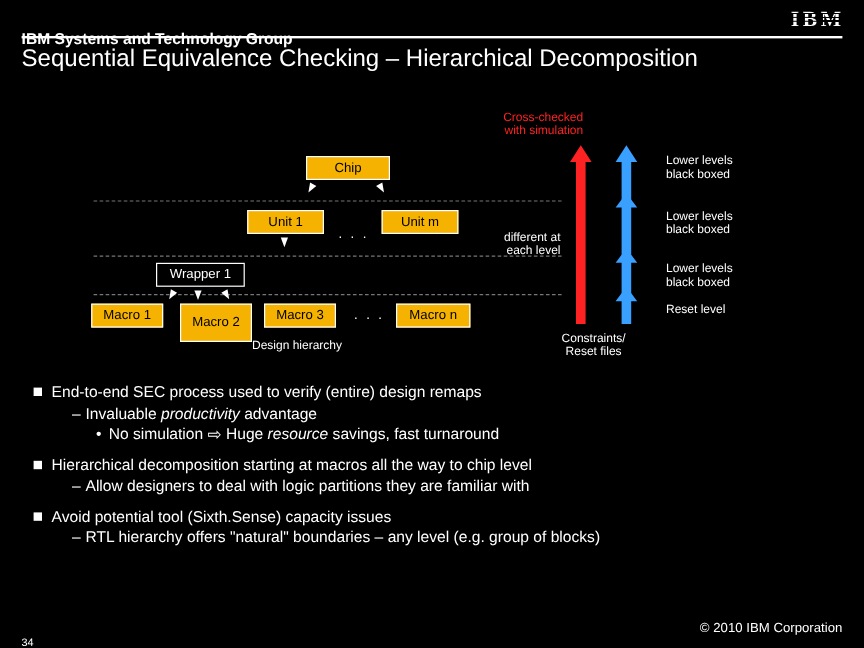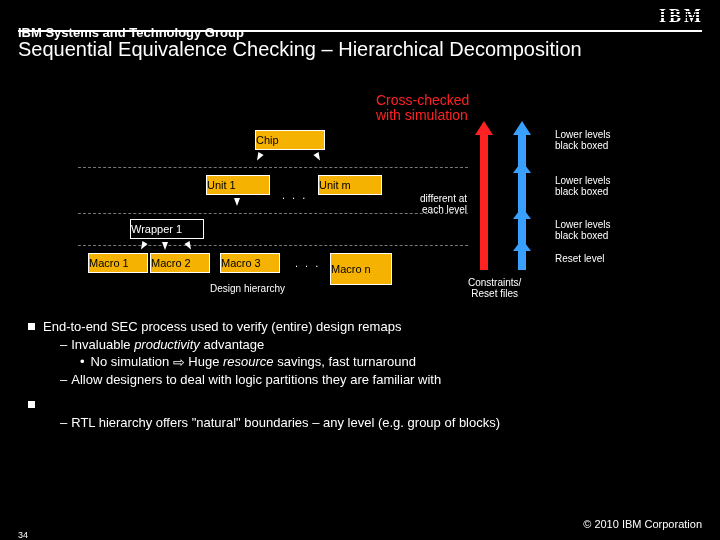--- a/index.html
+++ b/index.html
@@ -81,35 +81,36 @@
     left: 0;
     right: 0;
     height: 210px;
   }
   .box, .boxoutline {
     position: absolute;
     border: 1px solid #fff;
     font-size: 11px;
     display: flex;
     align-items: center;
+    justify-content: center;
     box-sizing: border-box;
   }
   .box { background: #f5b200; color: #000; }
   .boxoutline { background: transparent; color: #fff; }
   .dashrow {
     position: absolute;
     left: 78px;
     width: 390px;
     border-top: 1px dashed #777;
   }
   .red-txt {
     position: absolute;
-    font-size: 14px;
+    font-size: 10px;
     color: #f22;
-    text-align: left;
+    text-align: right;
     line-height: 1.1;
   }
   .white-txt {
     position: absolute;
     font-size: 10px;
     color: #fff;
     line-height: 1.1;
   }
   .arrow {
     position: absolute;
@@ -222,30 +223,30 @@
     <div class="dots" style="left:282px; top:104px">. . .</div>
     <div class="arrow arrow-down" style="left:234px; top:113px"></div>
 
     <div class="boxoutline" style="left:130px; top:134px; width:74px; height:20px">
         <span>Wrapper 1</span>
       </div>
     <div class="arrow arrow-dl" style="left:140px; top:157px"></div>
     <div class="arrow arrow-down" style="left:162px; top:157px"></div>
     <div class="arrow arrow-dr" style="left:186px; top:157px"></div>
 
-    <div class="box" style="left:88px;  top:168px; width:60px; height:20px">
+    <div class="box" style="left:76px;  top:168px; width:60px; height:20px">
         <span>Macro 1</span>
       </div>
-    <div class="box" style="left:150px; top:168px; width:60px; height:20px">
+    <div class="box" style="left:150px; top:168px; width:60px; height:32px">
         <span>Macro 2</span>
       </div>
     <div class="box" style="left:220px; top:168px; width:60px; height:20px">
         <span>Macro 3</span>
       </div>
-    <div class="box" style="left:330px; top:168px; width:62px; height:32px">
+    <div class="box" style="left:330px; top:168px; width:62px; height:20px">
         <span>Macro n</span>
       </div>
     <div class="dots" style="left:295px; top:172px">. . .</div>
 
     <div class="white-txt" style="left:210px; top:198px">Design hierarchy</div>
 
     <div class="red-txt" style="left:376px; top:8px; width:110px; white-space:pre-line">Cross-checked
 with simulation</div>
 
     <div class="uparrow red" style="left:475px; top:36px">
@@ -274,21 +275,22 @@
 
     <div class="white-txt" style="left:468px; top:192px; text-align:center; white-space:pre-line">Constraints/
 Reset files</div>
   </div>
 
   <div class="content">
     <div class="l1"><span class="sq"></span><span>End-to-end SEC process used to verify (entire) design remaps</span></div>
     <div class="l2"><span class="dsh">–</span><span>Invaluable </span><i>productivity</i><span> advantage</span></div>
     <div class="l3"><span class="bul">•</span><span>No simulation </span><span class="arrow-glyph">⇨</span><span> Huge </span><i>resource</i><span> savings, fast turnaround</span></div>
 
+    <div class="l1"><span class="sq"></span><span>Hierarchical decomposition starting at macros all the way to chip level</span></div>
     <div class="l2"><span class="dsh">–</span><span>Allow designers to deal with logic partitions they are familiar with</span></div>
 
-    <div class="l1"><span class="sq"></span></div>
+    <div class="l1"><span class="sq"></span><span>Avoid potential tool (Sixth.Sense) capacity issues</span></div>
     <div class="l2"><span class="dsh">–</span><span>RTL hierarchy offers "natural" boundaries – any level (e.g. group of blocks)</span></div>
   </div>
 
   <div class="footer-left">34</div>
   <div class="footer-right">© 2010 IBM Corporation</div>
 </div>
 
 </body></html>

